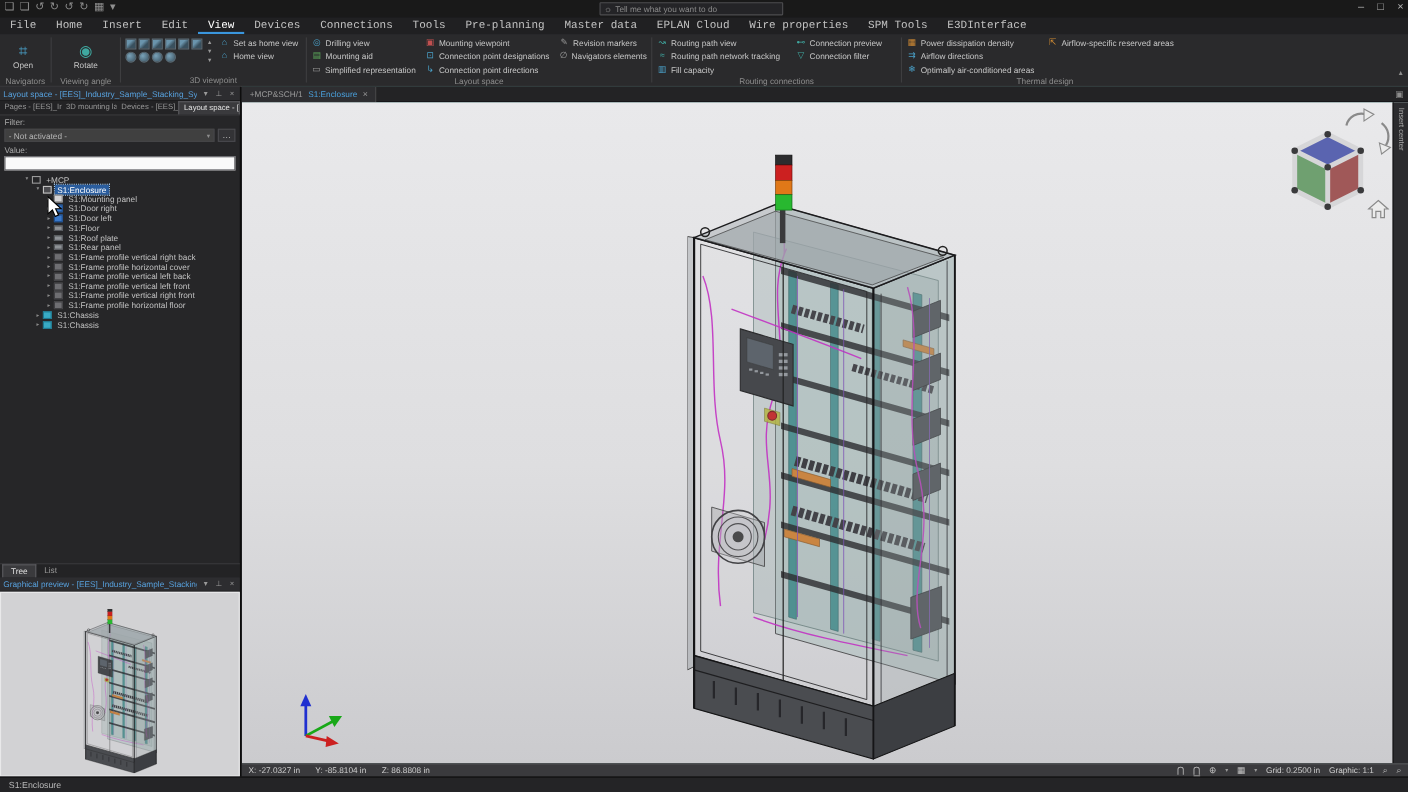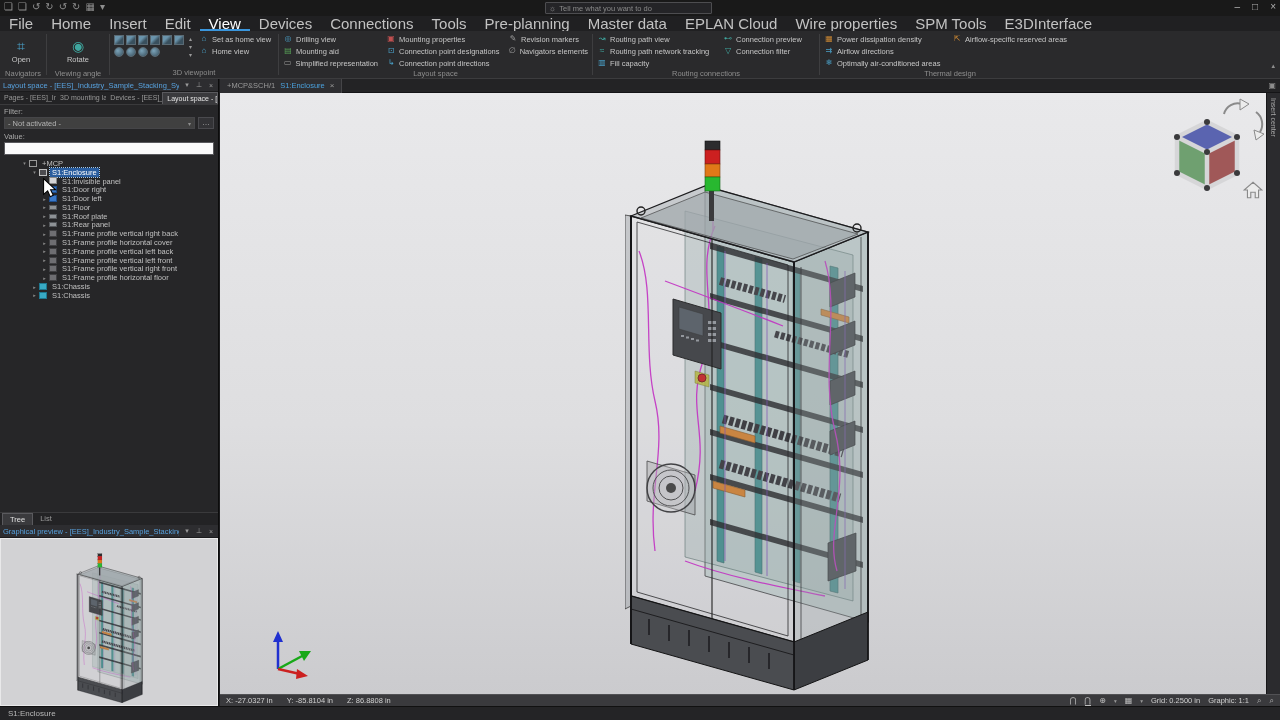--- a/index.html
+++ b/index.html
@@ -6,21 +6,21 @@
   html,body{width:1280px;height:720px;overflow:hidden;background:#1d1d1f;
     font-family:"Liberation Sans","DejaVu Sans",sans-serif;-webkit-font-smoothing:antialiased;}
   
   #titlebar{position:absolute;left:0;top:0;width:1280px;height:16px;background:#191919;color:#9a9a9a;}
   #qat{position:absolute;left:4px;top:1px;display:flex;gap:5px;font-size:10px;color:#8f8f8f;}
   #qat span{cursor:default;}
   #win-title{position:absolute;left:0;right:0;top:2px;text-align:center;font-size:9px;color:#b0b0b0;}
   #winbtns{position:absolute;right:4px;top:1px;display:flex;gap:12px;font-size:10px;color:#b0b0b0;}
   
   #menubar{position:absolute;left:0;top:16px;width:1280px;height:15px;background:#202022;display:flex;align-items:center;}
-  .menu-item{font-size:15px;color:#c2c2c2;padding:1px 9px 0 9px;height:15px;line-height:14px;cursor:default;}
+  .menu-item{font-size:10px;color:#c2c2c2;padding:1px 9px 0 9px;height:15px;line-height:14px;cursor:default;font-family:Liberation Mono, monospace;}
   .menu-item.active{color:#ffffff;border-bottom:2px solid #3a96dd;}
   #searchbox{position:absolute;left:545px;top:2px;width:167px;height:12px;background:#242427;
      border:1px solid #4d4d50;border-radius:1px;display:flex;align-items:center;padding:0 3px;gap:3px;}
   #searchbox .bulb{color:#8f8f8f;font-size:8px;}
   #searchbox input{flex:1;background:transparent;border:none;outline:none;color:#b8b8b8;font-size:7.5px;}
   #searchbox input::placeholder{color:#8a8a8a;}
   
   #ribbon{position:absolute;left:0;top:31px;width:1280px;height:48px;background:#2a2a2c;border-bottom:1px solid #3c3c3e;display:flex;}
   .rg{display:flex;flex-direction:column;padding-top:2px;}
   .rg-cols{display:flex;flex:1;align-items:flex-start;}
@@ -217,21 +217,21 @@
           <span>Mounting aid</span>
         </div>
         <div class="ri">
           <span class="ig c-gray">▭</span>
           <span>Simplified representation</span>
         </div>
       </div>
       <div class="rcol" style="width:122px">
         <div class="ri">
           <span class="ig c-red">▣</span>
-          <span>Mounting properties</span>
+          <span>Mounting viewpoint</span>
         </div>
         <div class="ri">
           <span class="ig c-blue">⊡</span>
           <span>Connection point designations</span>
         </div>
         <div class="ri">
           <span class="ig c-blue">↳</span>
           <span>Connection point directions</span>
         </div>
       </div>
@@ -340,21 +340,21 @@
       <span class="tl">+MCP</span>
     </div>
     <div class="trow l1 sel">
       <span class="texp">▾</span>
       <span class="tico i-enc"></span>
       <span class="tl">S1:Enclosure</span>
     </div>
     <div class="trow l2">
       <span class="texp">▸</span>
       <span class="tico i-panel"></span>
-      <span class="tl">S1:Invisible panel</span>
+      <span class="tl">S1:Mounting panel</span>
     </div>
     <div class="trow l2">
       <span class="texp">▸</span>
       <span class="tico i-door"></span>
       <span class="tl">S1:Door right</span>
     </div>
     <div class="trow l2">
       <span class="texp">▸</span>
       <span class="tico i-door"></span>
       <span class="tl">S1:Door left</span>

